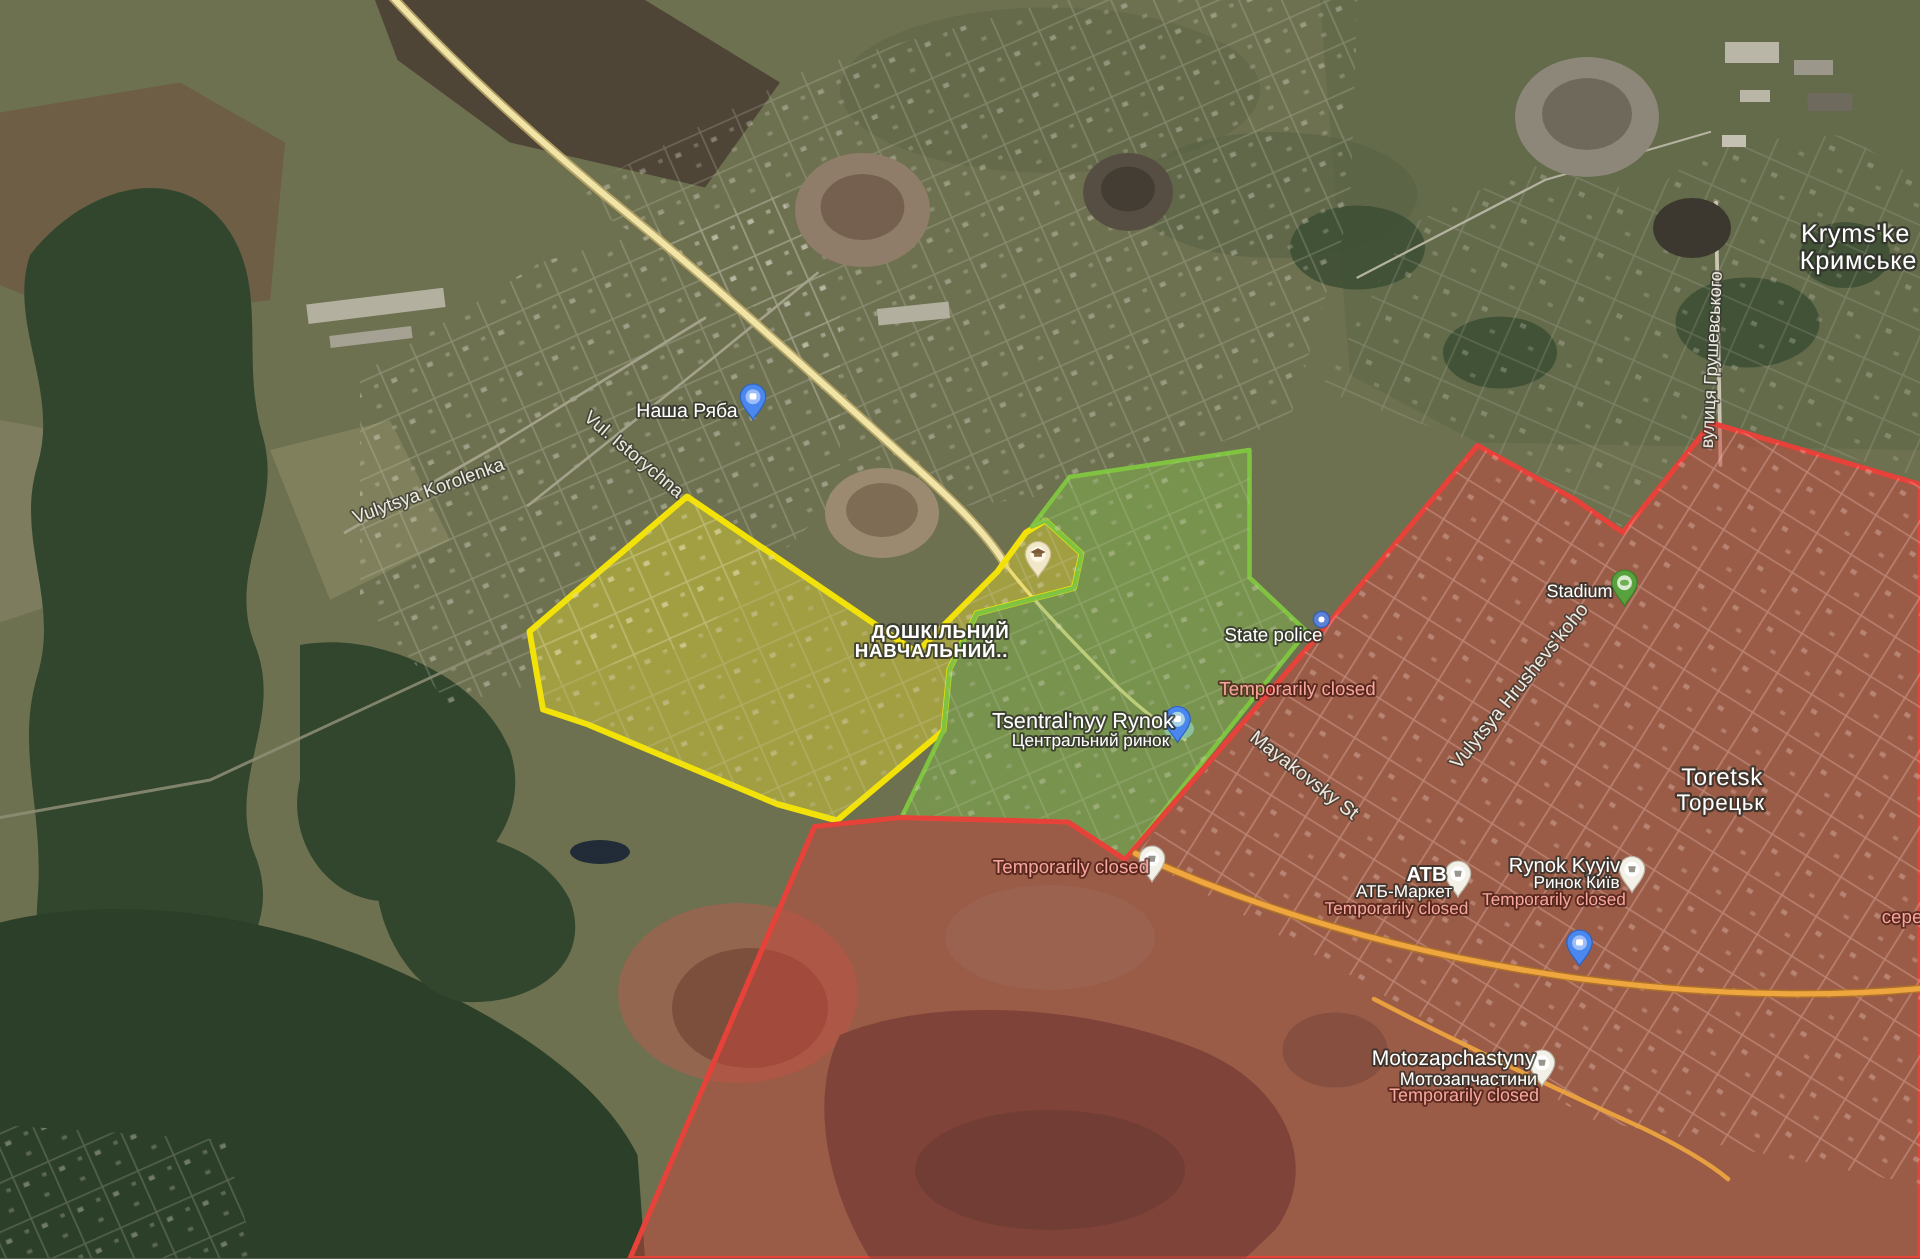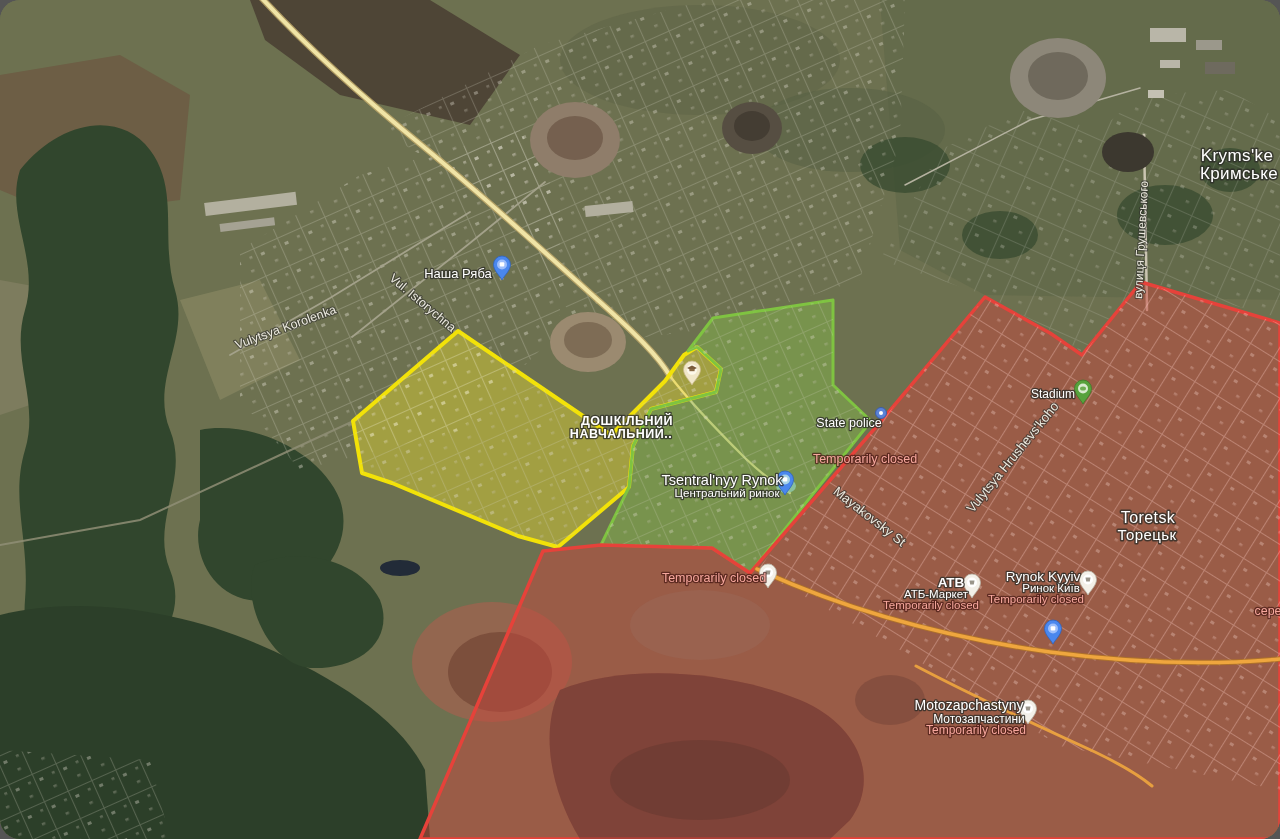--- a/index.html
+++ b/index.html
@@ -1,17 +1,17 @@
 <!DOCTYPE html>
 <html><head>
 <meta charset="utf-8">
 <style>
   html,body{margin:0;padding:0;background:#555;}
   .stage{position:relative;width:1280px;height:839px;overflow:hidden;background:#6d7150;
-         font-family:"Liberation Sans",sans-serif;border-radius:20px;}
+         font-family:"Liberation Sans",sans-serif;}
   svg{display:block;}
   .lbl{font-family:"Liberation Sans",sans-serif;paint-order:stroke;stroke:rgba(45,45,40,.78);
        stroke-width:2.6px;stroke-linejoin:round;fill:#ffffff;text-anchor:middle;}
   .lbl-city{stroke-width:3px;letter-spacing:.4px;}
   .lbl-street{fill:#eceadf;stroke:rgba(50,50,45,.68);stroke-width:2.2px;}
   .lbl-closed{fill:#f6a79d;stroke:rgba(70,25,20,.72);}
   .lbl-caps{letter-spacing:.5px;font-weight:bold;}
 </style>
 </head>
 <body>

